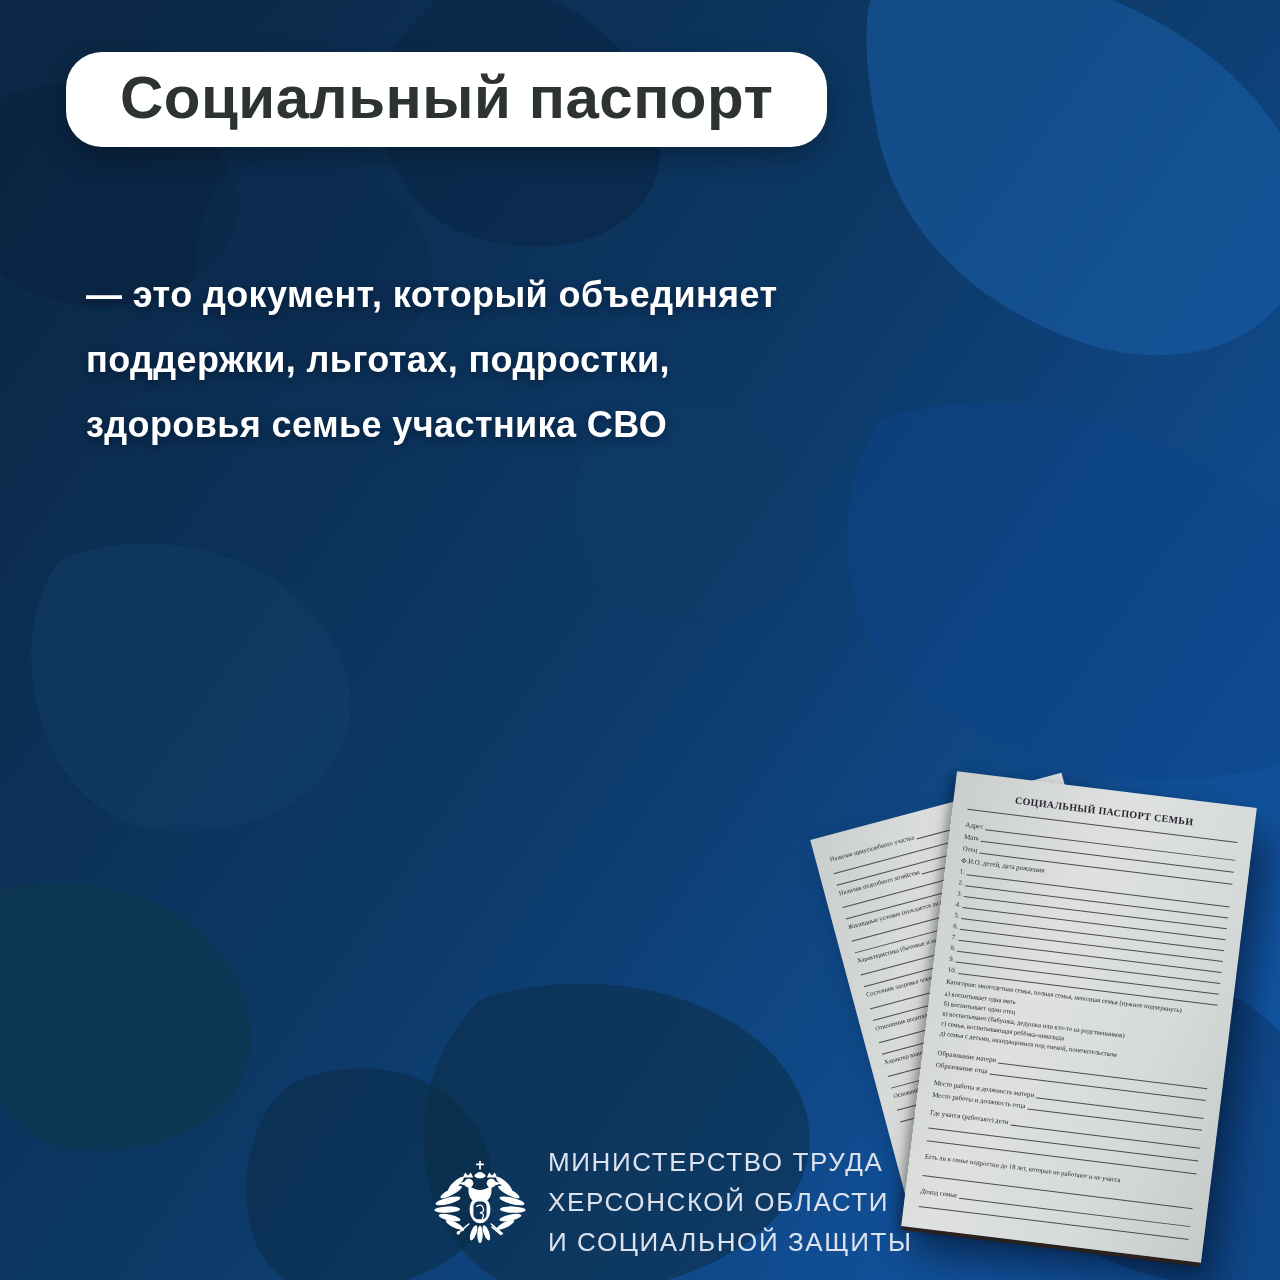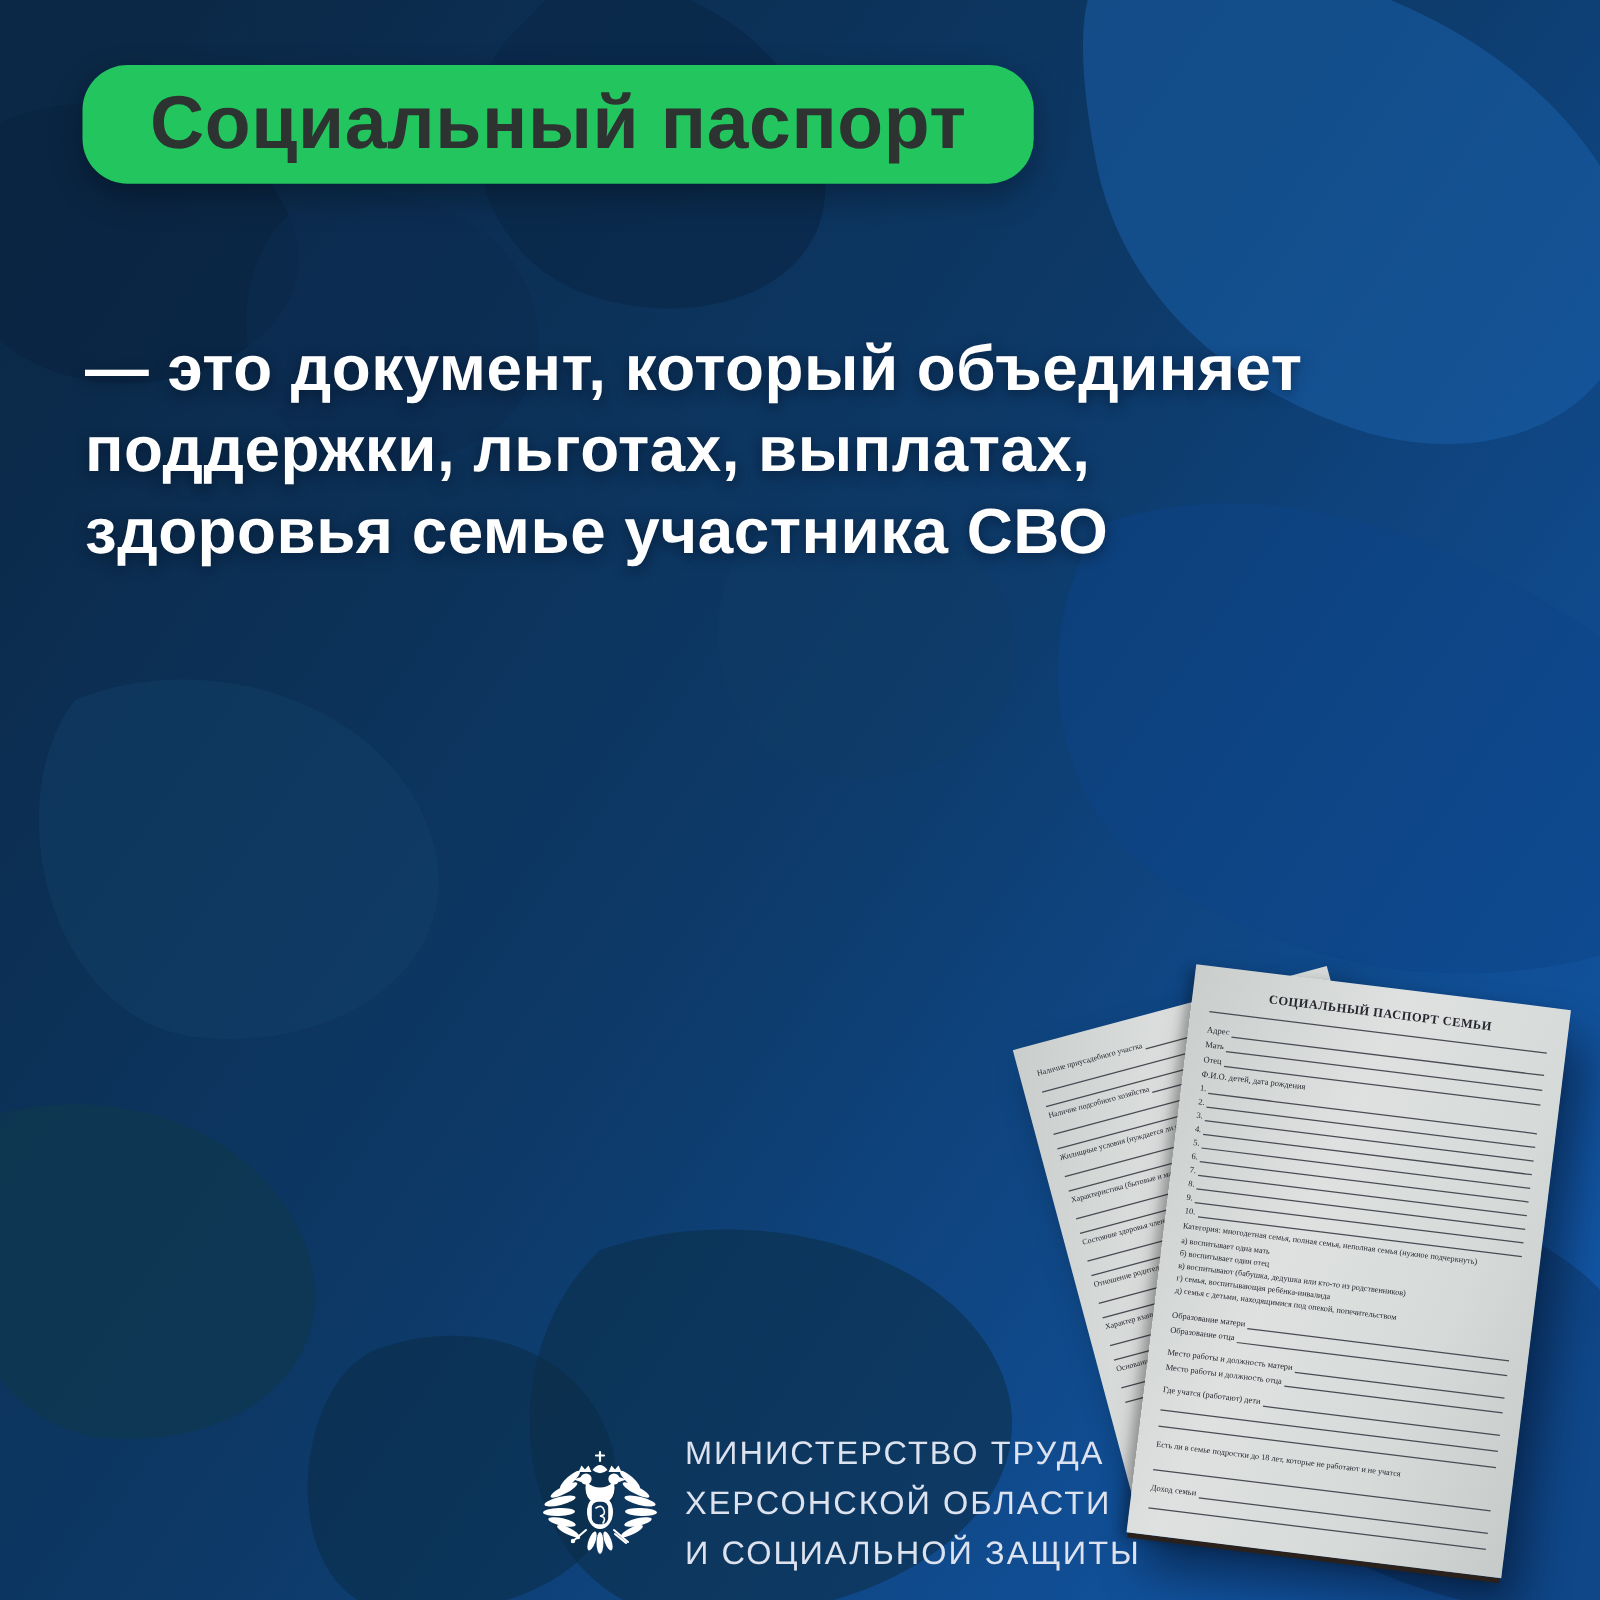--- a/index.html
+++ b/index.html
@@ -1,29 +1,29 @@
 <!DOCTYPE html>
 <html><head>
 <meta charset="utf-8">
 <style>
   html,body{margin:0;padding:0;background:#06192e;}
   .canvas{position:relative;width:1280px;height:1280px;overflow:hidden;
           font-family:"Liberation Sans", sans-serif;}
   .bg{position:absolute;inset:0;width:100%;height:100%;display:block;}
 
   
-  .badge{position:absolute;left:66px;top:52px;background:#22c55e;border-radius:36px;
+  .badge{position:absolute;left:66px;top:52px;background:#ffffff;border-radius:36px;
          padding:14px 54px 18px;box-shadow:0 10px 26px rgba(0,0,0,.30);}
   .badge span{font-size:60px;font-weight:700;color:#2d3330;letter-spacing:.5px;line-height:1.05;}
 
   
   .copy{position:absolute;left:68px;top:262px;color:#fff;}
   .para{margin:0 0 56px 0;}
-  .para .line{font-size:51px;font-weight:700;line-height:65px;letter-spacing:.4px;
-              text-shadow:0 3px 10px rgba(2,12,28,.5);white-space:nowrap;}
+  .para .line{font-size:36px;font-weight:700;line-height:65px;letter-spacing:.4px;
+              text-shadow:0 3px 10px rgba(2,12,28,.5);white-space:nowrap;margin-left:18px;}
 
   
   .docs{position:absolute;inset:0;pointer-events:none;}
   .paper{position:absolute;background:linear-gradient(108deg,#c9cdcc 0%,#dee1e0 38%,#d6dad9 70%,#c6cac9 100%);
          color:#27272f;font-family:"Liberation Serif","DejaVu Serif",serif;}
   .paper.back{left:855px;top:800px;width:260px;height:380px;transform:rotate(-15deg);
               padding:16px 14px;box-sizing:border-box;
               box-shadow:0 4px 0 -1px #2a211c, 10px 18px 28px rgba(0,0,10,.40);}
   .paper.front{left:928px;top:788px;width:302px;height:458px;transform:rotate(7deg);
               padding:16px 15px 10px;box-sizing:border-box;
@@ -77,21 +77,21 @@
   </svg>
 
   <div class="badge">
     <span>Социальный паспорт</span>
   </div>
 
   <div class="copy">
     <div class="para">
 
     <div class="line">— это документ, который объединяет</div>
-        <div class="line">поддержки, льготах, выплатах,</div>
+        <div class="line">поддержки, льготах, подростки,</div>
         <div class="line">здоровья семье участника СВО</div>
       </div>
   </div>
 
   <div class="docs">
 
     <div class="paper back">
       <div>
 
           <div class="brow">

